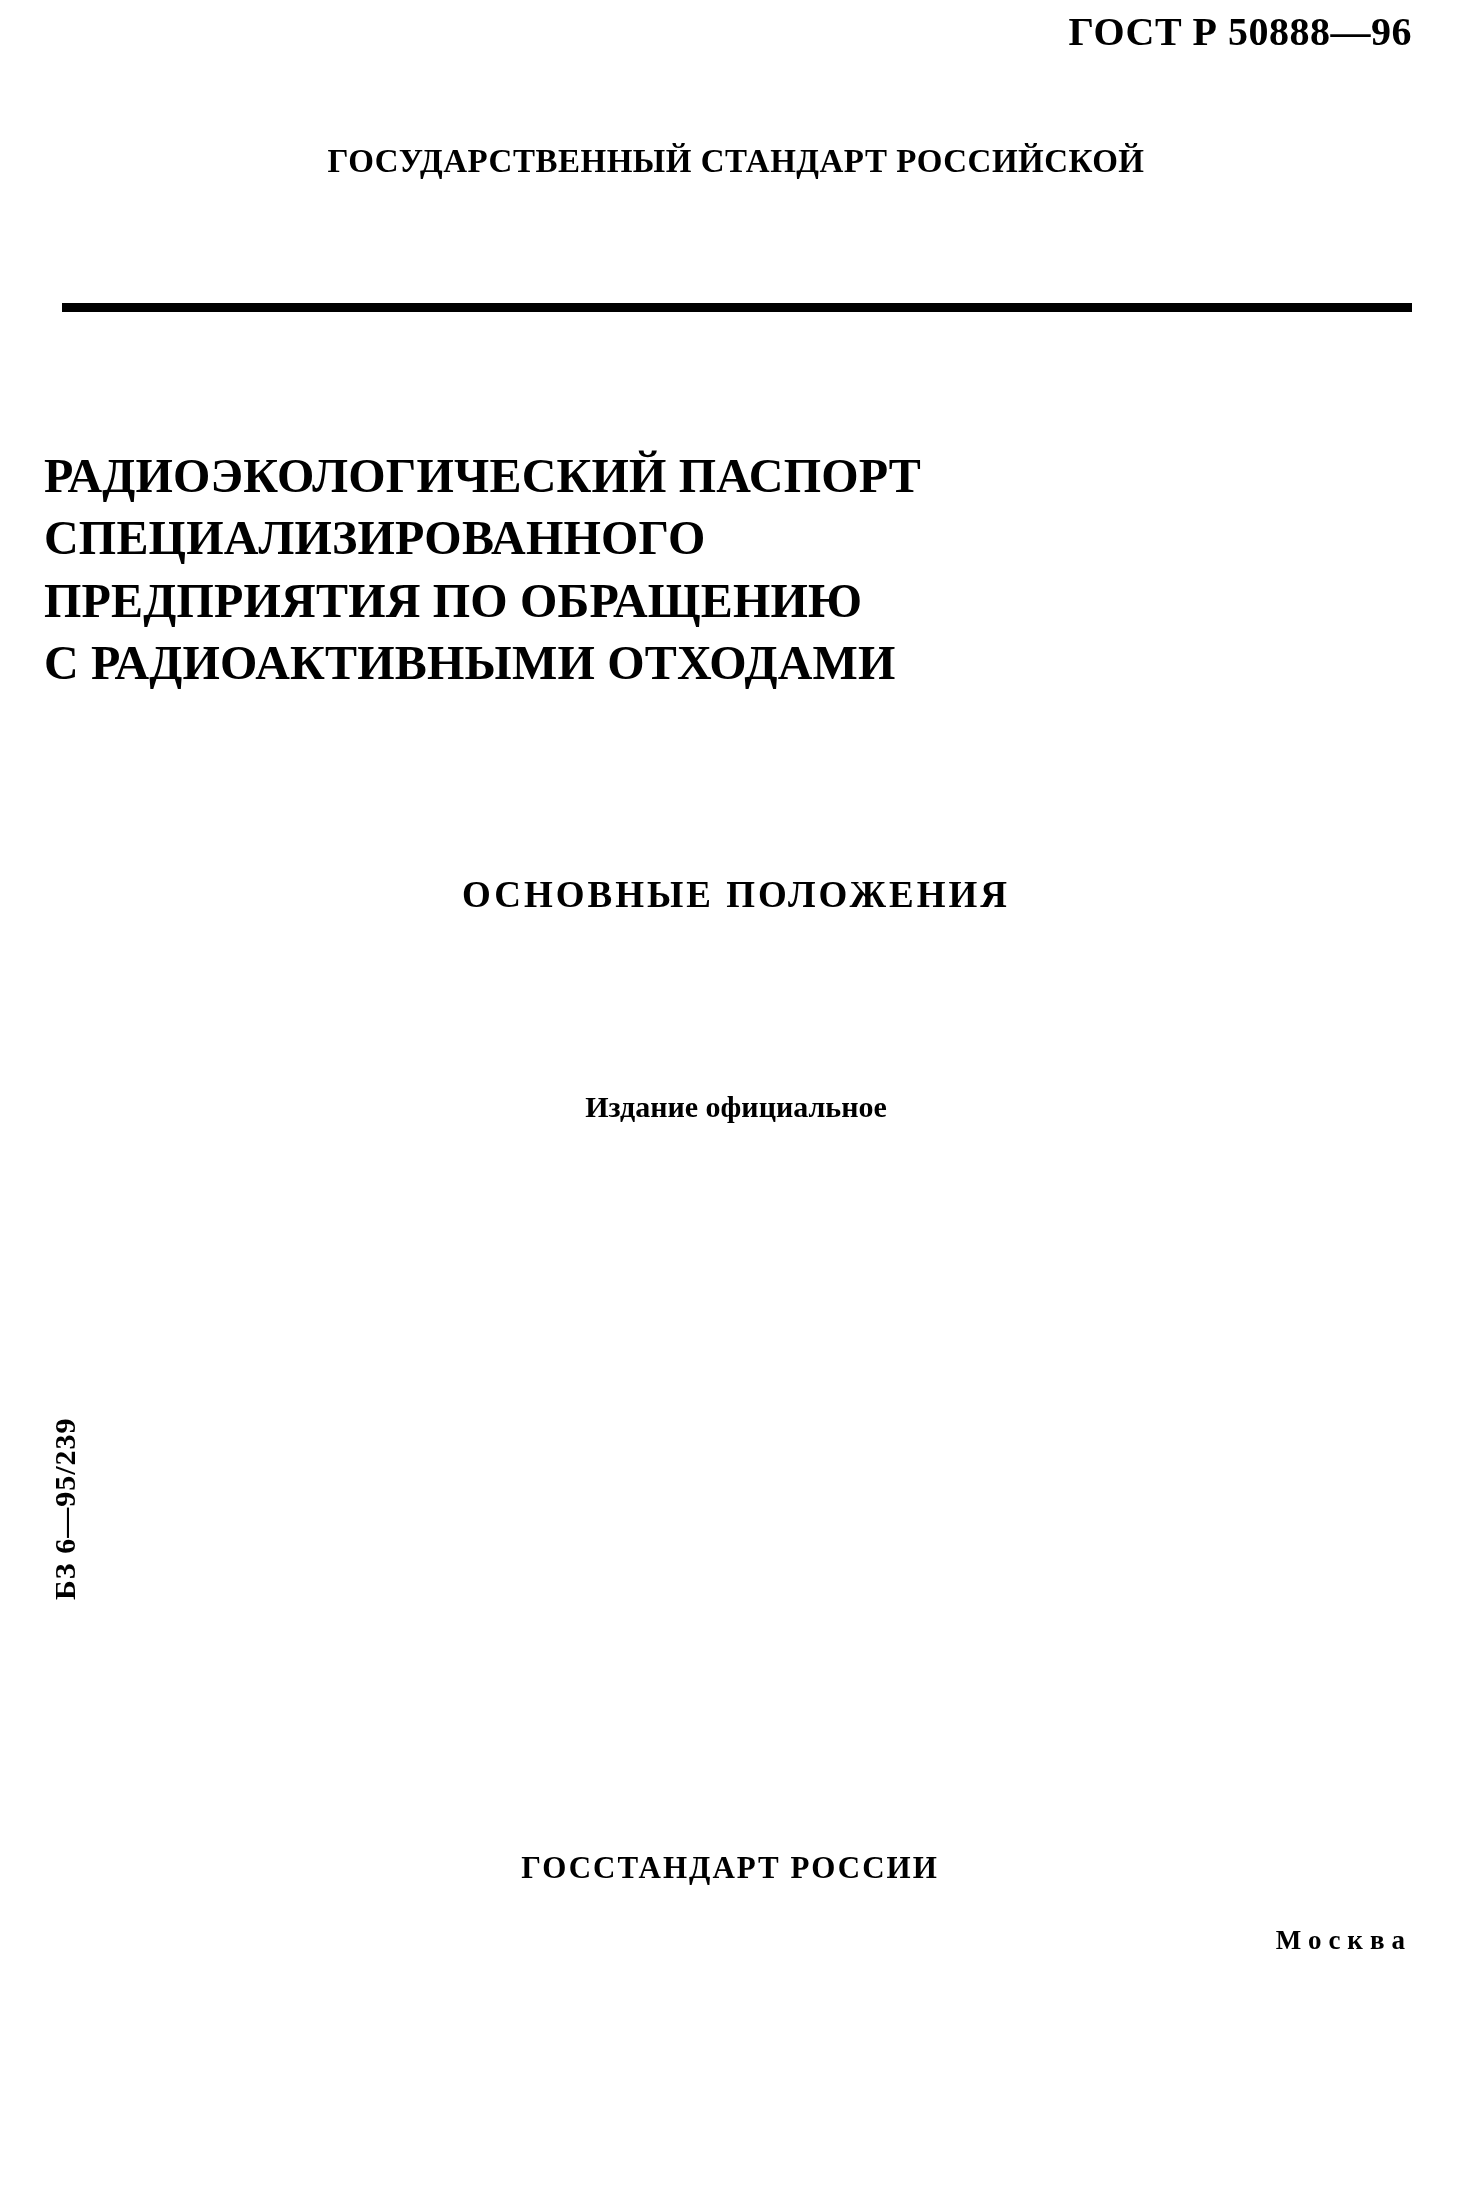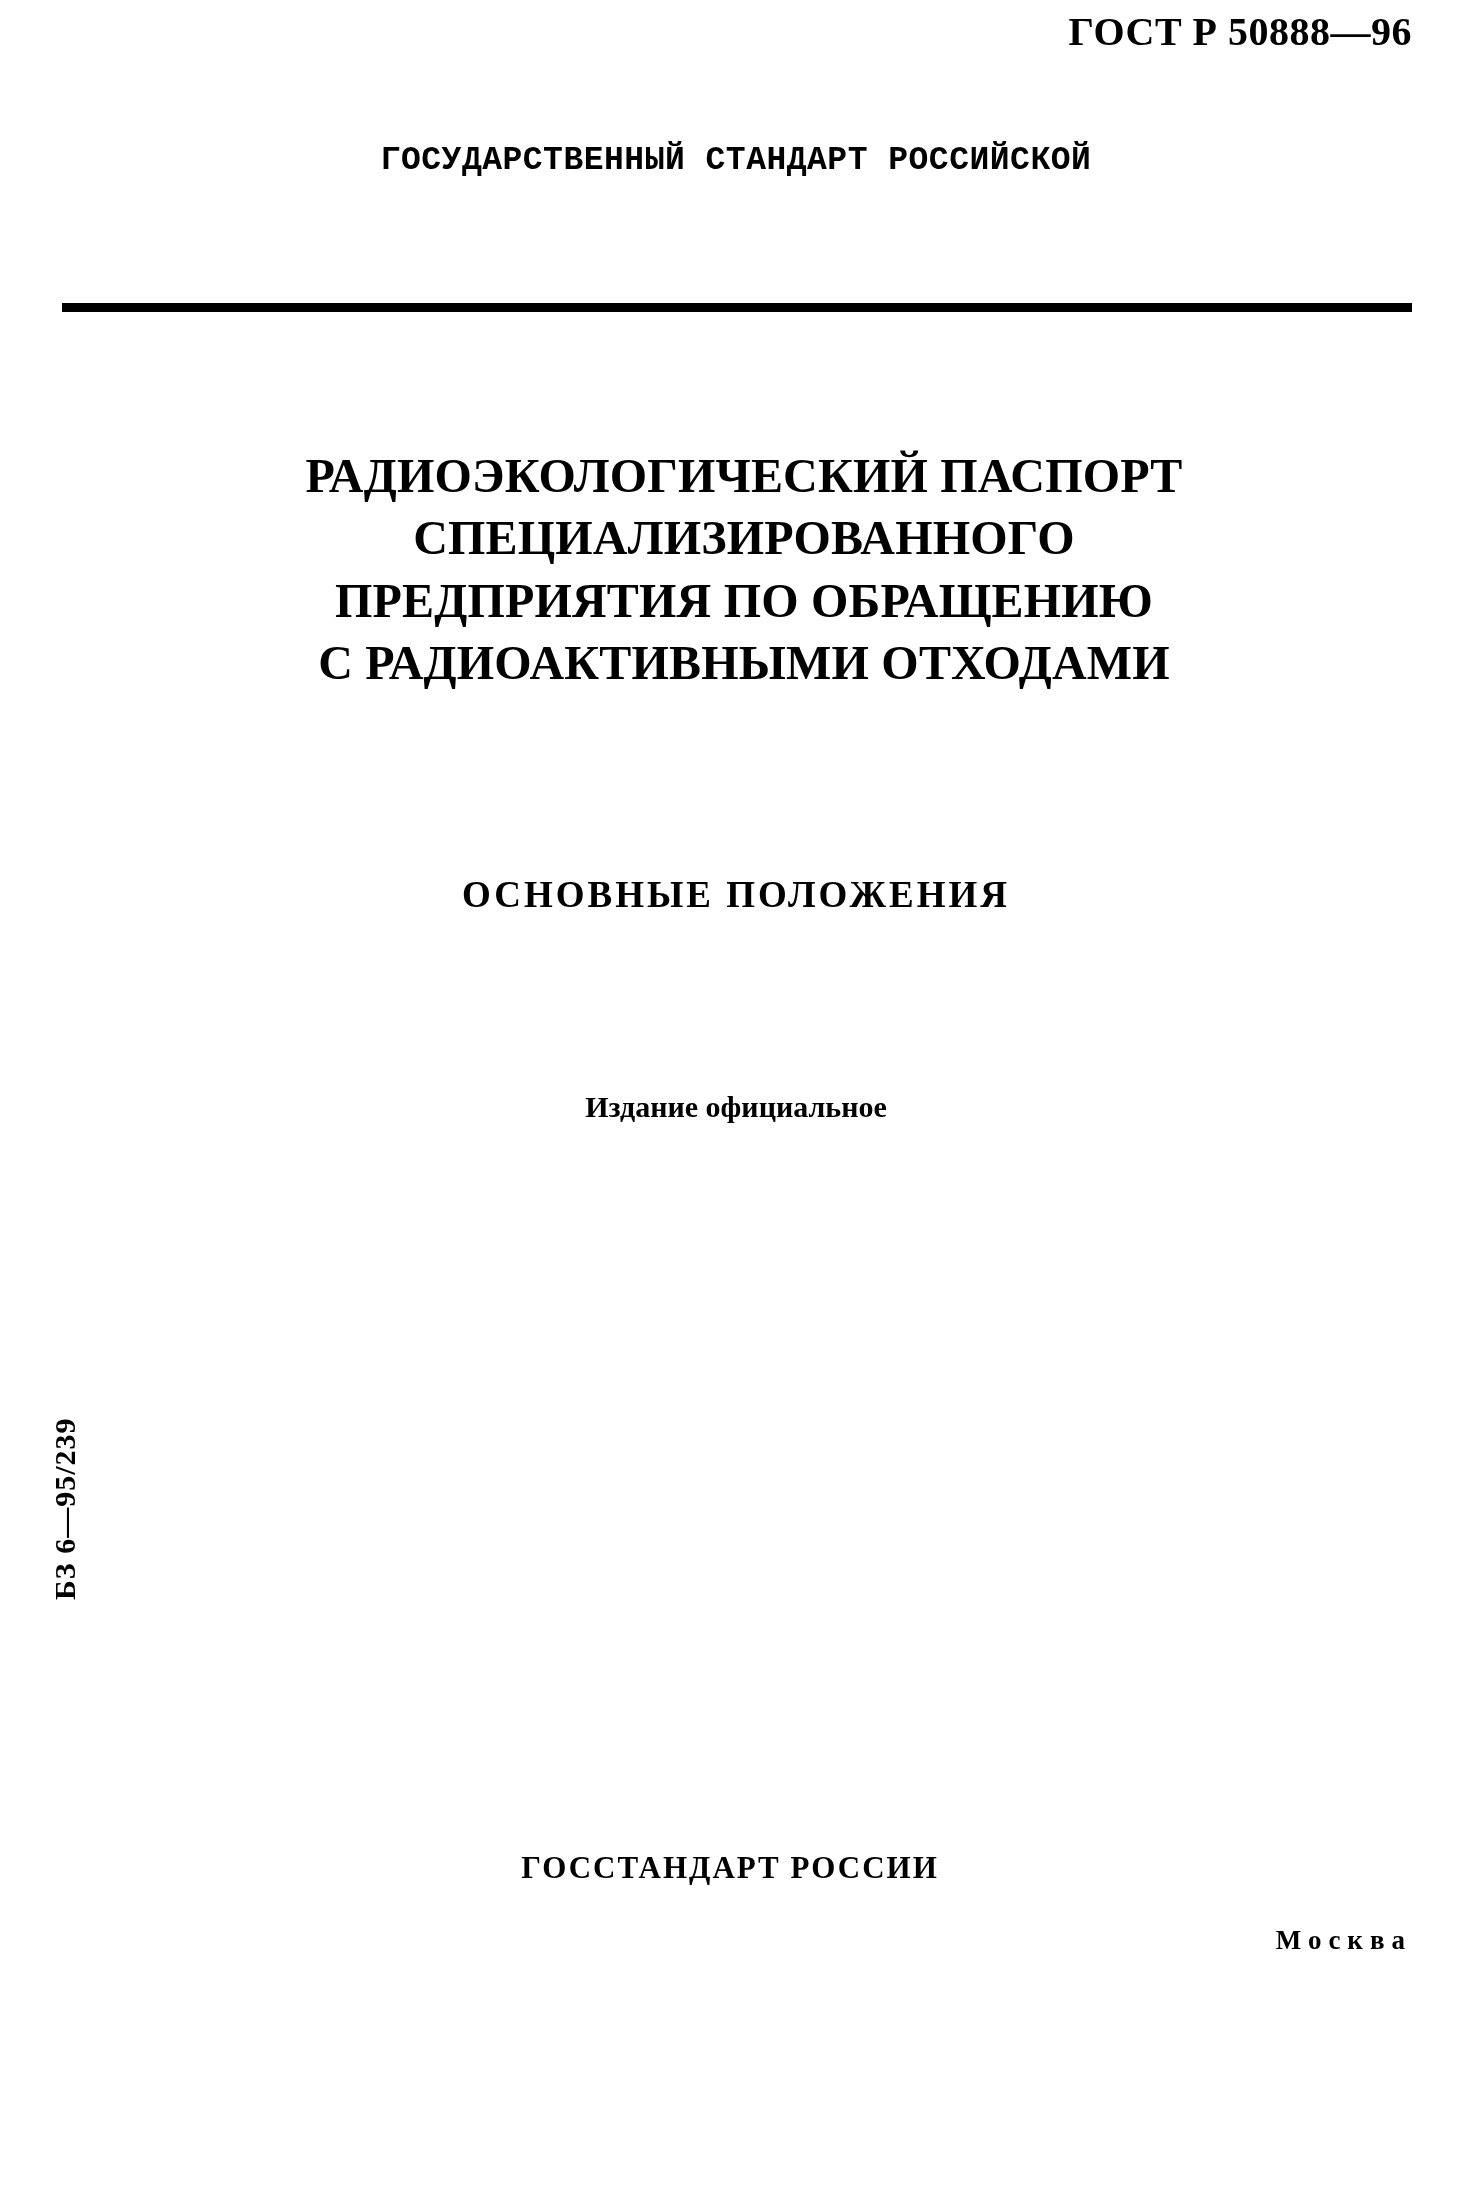--- a/index.html
+++ b/index.html
@@ -35,21 +35,20 @@
     white-space: nowrap;
   }
 
   
   .header-block {
     position: absolute;
     left: 60px;
     top: 140px;
     width: 1352px;
     text-align: center;
-    font-family: Liberation Mono, monospace;
   }
   .header-line {
     font-size: 33px;
     font-weight: bold;
     line-height: 1.28;
     letter-spacing: 0.5px;
   }
 
   
   .rule {
@@ -57,24 +56,24 @@
     left: 62px;
     top: 303px;
     width: 1350px;
     height: 9px;
     background: #000000;
   }
 
   
   .main-title {
     position: absolute;
-    left: 68px;
+    left: 44px;
     top: 445px;
     width: 1352px;
-    text-align: center;
+    text-align: left;
   }
   .main-title .tl {
     font-size: 48px;
     font-weight: bold;
     line-height: 1.30;
     letter-spacing: 0.2px;
   }
 
   
   .subtitle {

